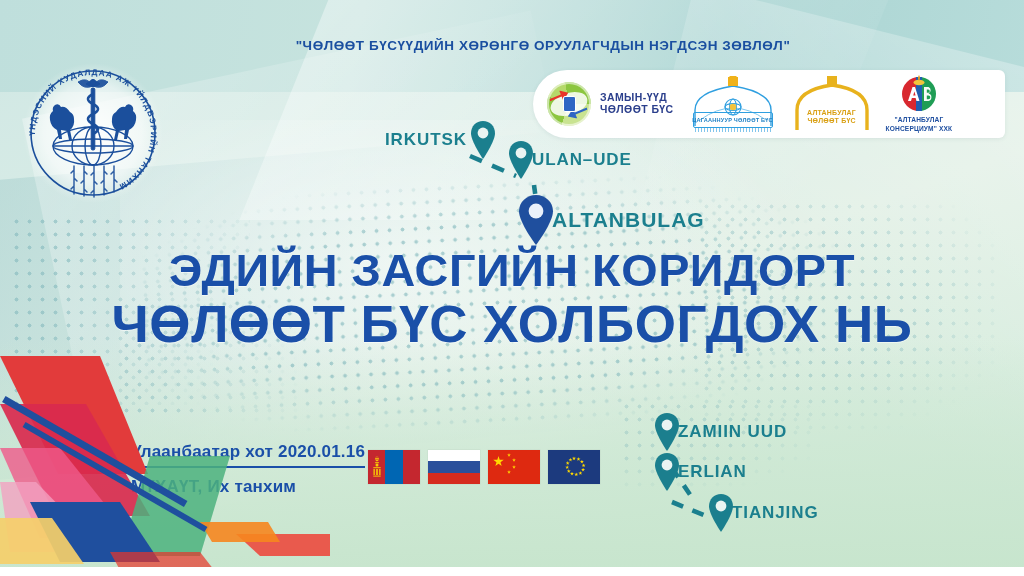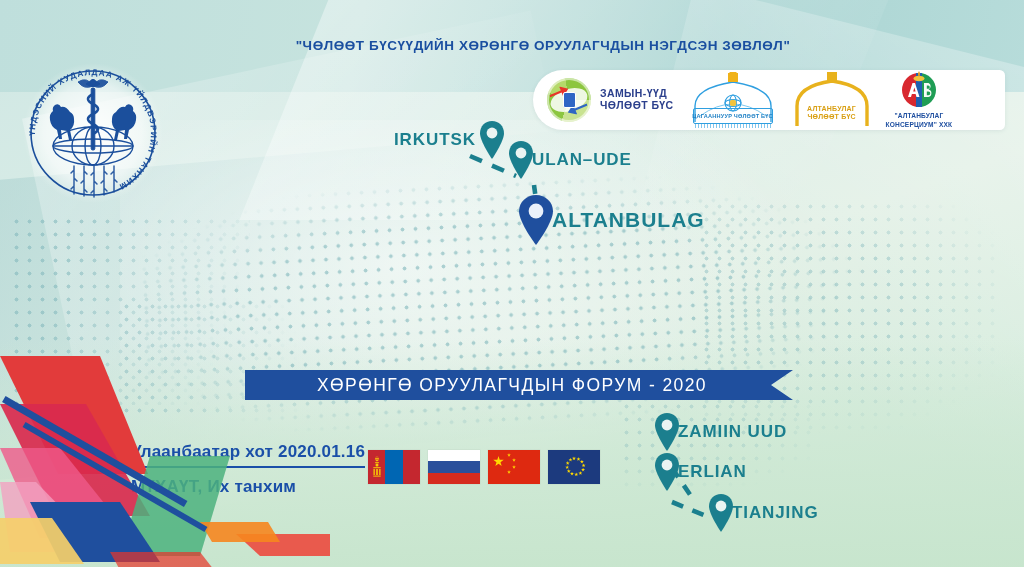--- a/index.html
+++ b/index.html
@@ -105,21 +105,21 @@
     font-size:13.5px;
     font-weight:bold;
     letter-spacing:.55px;
     white-space:nowrap;
     margin-left:62px;
   }
 
   
   .logo-panel {
     position:absolute; left:533px; top:70px;
-    width:472px; height:60px;
+    width:472px; height:68px;
     background:#ffffff;
     border-radius:34px 6px 6px 34px;
     box-shadow:0 1px 4px rgba(60,100,110,.10);
     display:flex; align-items:center;
   }
   .logo-cell { display:flex; align-items:center; height:100%; }
   .logo-cell-text { line-height:1.12; }
 
   
   .swirl { position:relative; width:44px; height:44px; margin-left:14px; flex:0 0 auto; }
@@ -179,21 +179,21 @@
 
   
   .emblem { position:absolute; left:18px; top:58px; width:150px; height:150px; }
   .emblem svg { display:block; }
 
   
   .pin { position:absolute; display:flex; align-items:center; }
   .pin svg { display:block; }
   .pin .lbl {
     font-size:17px; font-weight:bold; color:#1b7f8e;
-    letter-spacing:.9px; white-space:nowrap;margin-left:9px;
+    letter-spacing:.9px; white-space:nowrap;
   }
   .pin.left-label { flex-direction:row-reverse; }
   .pin.left-label .lbl { margin-right:2px; }
   .pin.right-label .lbl { margin-left:-3px; }
   .pin.big .lbl { font-size:21px; color:#1b7f8e; letter-spacing:1px; }
 
   .dash { position:absolute; pointer-events:none; }
 
   
   .title-block { position:absolute; left:0; top:248px; width:1024px; text-align:center; }
@@ -461,24 +461,25 @@
   </div>
 
   <div class="pin right-label" style="left:653px; top:452px;">
     <svg width="28" height="40" viewBox="0 0 28 40">
       <path d="M14,1 C7,1 2,6.4 2,13.2 C2,21.5 14,39 14,39 C14,39 26,21.5 26,13.2 C26,6.4 21,1 14,1z" fill="#1b7f8e"></path>
       <circle cx="14" cy="13" r="5.4" fill="#eaf4f2"></circle>
     </svg>
     <span class="lbl">ERLIAN</span>
   </div>
 
-
-  <div class="ribbon">
-    <span>ХӨРӨНГӨ ОРУУЛАГЧДЫН ФОРУМ - 2020</span>
-  </div>
+  <div class="title-block">
+    <div class="title-line l1">ЭДИЙН ЗАСГИЙН КОРИДОРТ</div>
+    <div class="title-line l2">ЧӨЛӨӨТ БҮС ХОЛБОГДОХ НЬ</div>
+  </div>
+
 
   <div class="venue">
     <div class="line1">Улаанбаатар хот 2020.01.16</div>
     <div class="line2">МҮХАҮТ, Их танхим</div>
   </div>
 
   <div class="flags">
 
     <div class="flag flag-mn">
       <div class="s s1">

